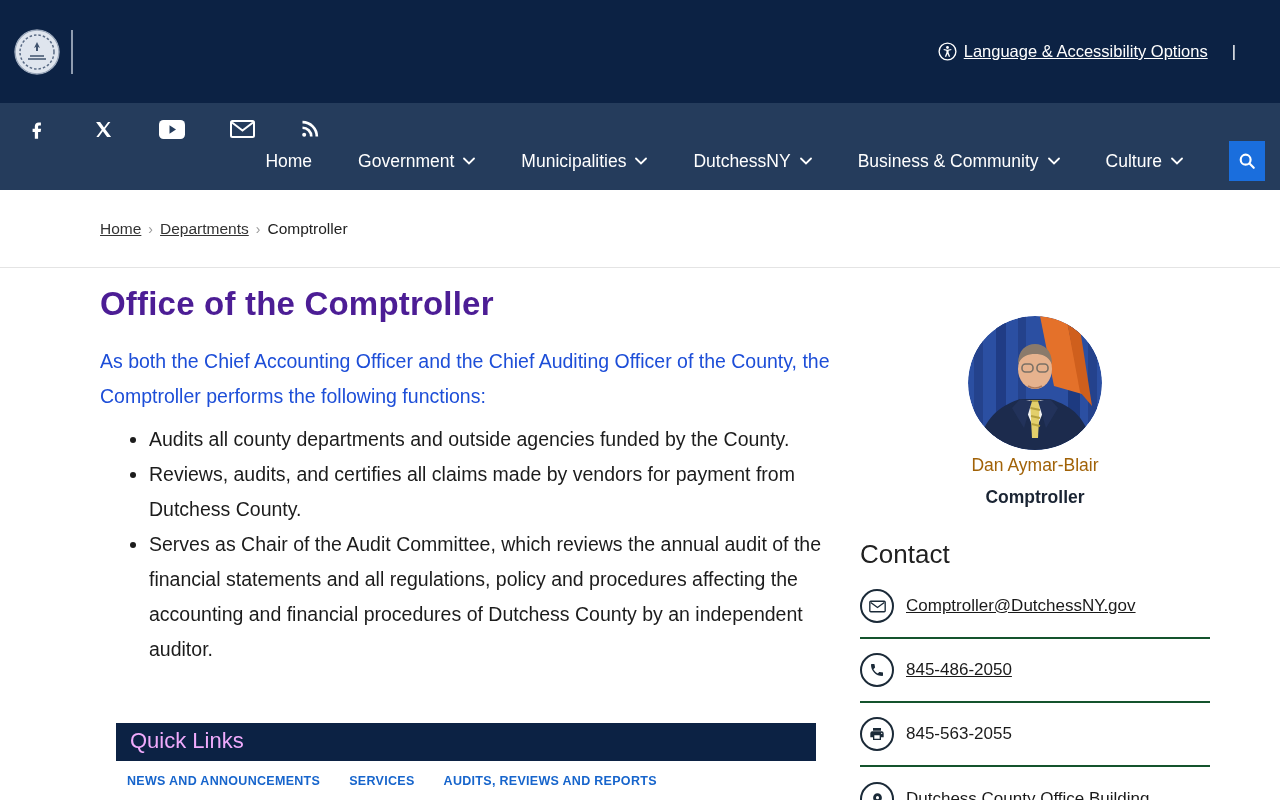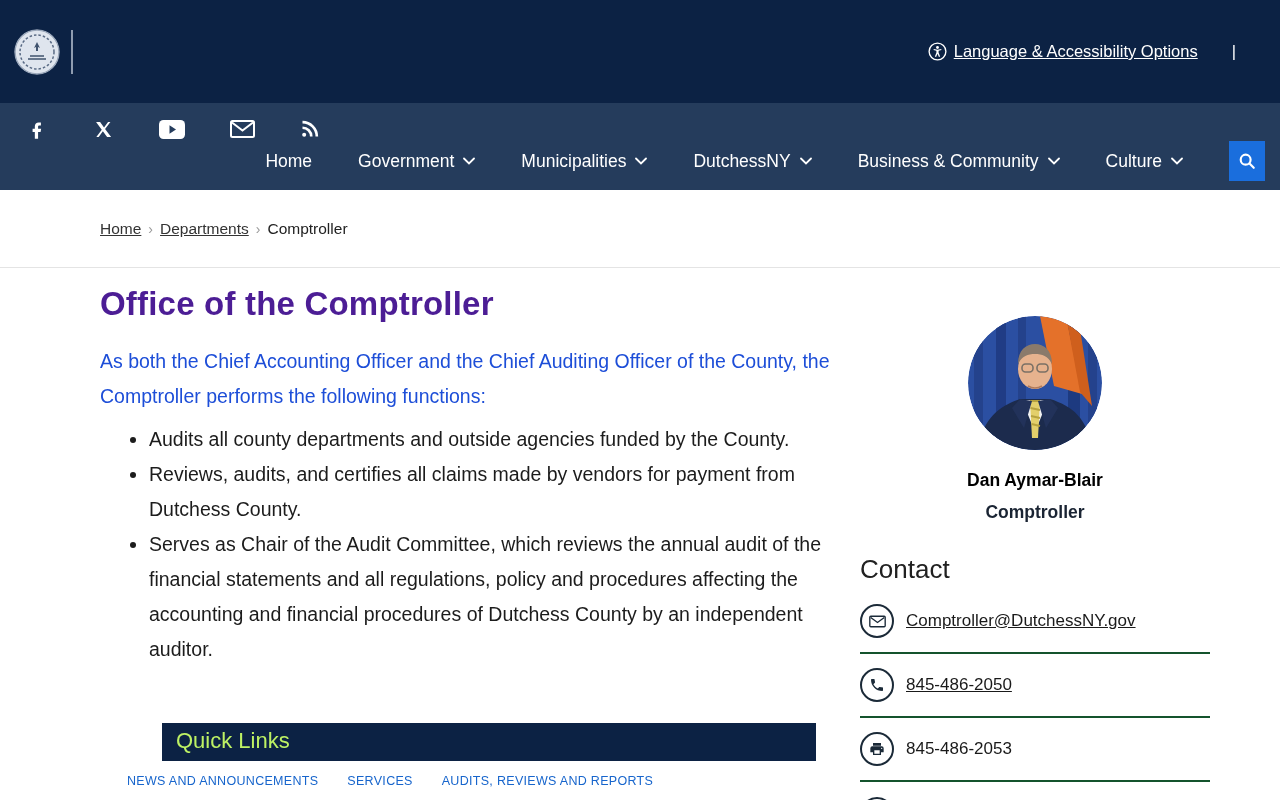--- a/index.html
+++ b/index.html
@@ -8,21 +8,21 @@
 
   
   .top-bar { height:103px; background:#0C2244; display:flex; align-items:center;
     justify-content:space-between; padding:0 40px 0 14px; }
   .logo { display:flex; align-items:center; gap:11px; }
   .seal { width:46px; height:46px; border-radius:50%; flex:none; }
   .logo-divider { width:2px; height:44px; background:#8f9cb0; }
   .logo-text-line1 { color:#fff; font-size:27px; letter-spacing:.5px; font-weight:300; line-height:1.05; }
   .logo-text-line1 b { font-weight:800; }
   .logo-text-line2 { color:#b9c3d3; font-size:13px; font-weight:700; letter-spacing:1.3px; margin-top:2px; }
-  .header-links { display:flex; align-items:center; gap:30px; }
+  .header-links { display:flex; align-items:center; gap:20px; }
   .header-link { color:#fff; font-size:16.5px; text-decoration:underline; display:flex;
     align-items:center; gap:7px; cursor:pointer; }
   .header-sep { color:#fff; font-size:16.5px; margin:0 4px; }
 
   
   .main-nav { height:87px; background:#253C5C; position:relative; }
   .social-row { position:absolute; top:12px; left:28px; display:flex; gap:45px; align-items:center; height:28px; }
   .social-icon { display:flex; align-items:center; justify-content:center; cursor:pointer; }
   .menu-row { position:absolute; bottom:9px; right:15px; display:flex; align-items:center; gap:46px; }
   .nav-item { color:#fff; font-size:17.5px; display:flex; align-items:center; gap:9px; cursor:pointer; }
@@ -36,29 +36,29 @@
   .crumb-sep { color:#999; margin:0 7px; font-size:14px; }
 
   
   .content { display:flex; padding-left:100px; }
   .main-col { width:740px; }
   .page-title { font-size:33px; font-weight:600; color:#4c1d95; margin-top:17px; letter-spacing:.2px; }
   .intro { font-size:19.5px; line-height:35px; color:#1d4ed8; margin-top:21px; }
   .bullet-list { margin-top:8px; padding-left:41px; }
   .bullet-list li { font-size:19.5px; line-height:35px; color:#1C1C1C;margin-left:8px; }
   .quick-links { margin:56px 0 0 16px; width:700px; }
-  .ql-header { background:#0C2244; color:#bef264; font-size:22px; padding:5px 14px 7px;margin-left:46px; }
+  .ql-header { background:#0C2244; color:#f0abfc; font-size:22px; padding:5px 14px 7px; }
   .ql-row { display:flex; gap:29px; margin-top:13px; padding-left:11px; }
-  .ql-link { color:#1765CC; font-weight:400; font-size:12.5px; letter-spacing:.3px;
+  .ql-link { color:#1765CC; font-weight:700; font-size:12.5px; letter-spacing:.3px;
     white-space:nowrap; cursor:pointer; }
 
   
   .sidebar { width:350px; margin-left:20px; }
   .photo-wrap { width:134px; height:134px; border-radius:50%; overflow:hidden; margin:48px auto 0; }
-  .official-name { text-align:center; font-weight:700; font-size:17.5px; color:#000000; margin-top:20px; }
+  .official-name { text-align:center; font-weight:400; font-size:17.5px; color:#a16207; margin-top:5px; }
   .official-title { text-align:center; font-weight:700; font-size:17.5px; color:#1A2433; margin-top:11px; }
   .contact-heading { font-size:26px; font-weight:400; color:#212121; margin-top:31px; }
   .contact-list { margin-top:5px; }
   .contact-row { display:flex; align-items:center; gap:12px; height:64px; }
   .contact-row.divided { border-bottom:2px solid #14532d; }
   .contact-row:last-child { border-bottom:none; }
   .icon-circle { width:34px; height:34px; border:2px solid #1B2A38; border-radius:50%;
     display:flex; align-items:center; justify-content:center; flex:none; }
   .contact-label { font-size:17px; color:#1a1a1a; }
   .contact-label.link { text-decoration:underline; cursor:pointer; }
@@ -251,21 +251,21 @@
         </span>
         <a class="contact-label link">845-486-2050</a>
       </div>
 
       <div class="contact-row divided">
         <span class="icon-circle">
           <svg width="16" height="16" viewBox="0 0 24 24">
               <path d="M19 8H5a3 3 0 0 0-3 3v6h4v4h12v-4h4v-6a3 3 0 0 0-3-3zm-3 11H8v-5h8zm3-7a1 1 0 1 1 0-2 1 1 0 0 1 0 2zm-1-9H6v4h12z" fill="#1B2A38"></path>
             </svg>
         </span>
-        <span class="contact-label">845-486-2053</span>
+        <span class="contact-label">845-563-2055</span>
       </div>
 
       <div class="contact-row">
         <span class="icon-circle">
           <svg width="15" height="17" viewBox="0 0 24 24">
               <path d="M12 2a7 7 0 0 0-7 7c0 5.25 7 13 7 13s7-7.75 7-13a7 7 0 0 0-7-7zm0 9.5a2.5 2.5 0 1 1 0-5 2.5 2.5 0 0 1 0 5z" fill="#1B2A38"></path>
             </svg>
         </span>
         <a class="contact-label link">Dutchess County Office Building</a>
       </div>

